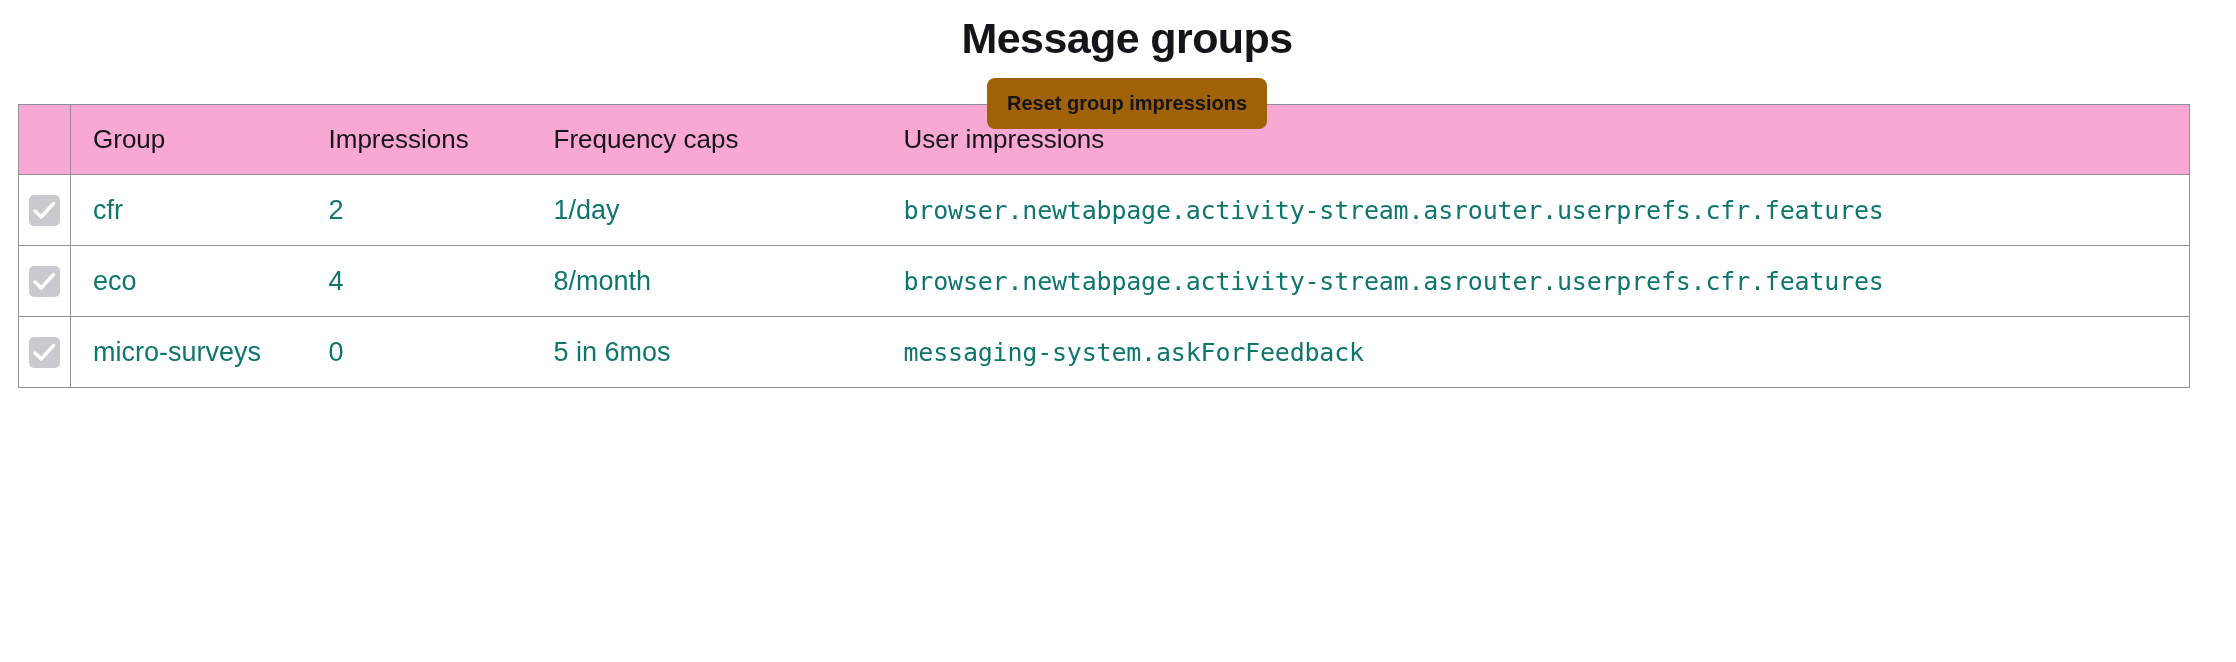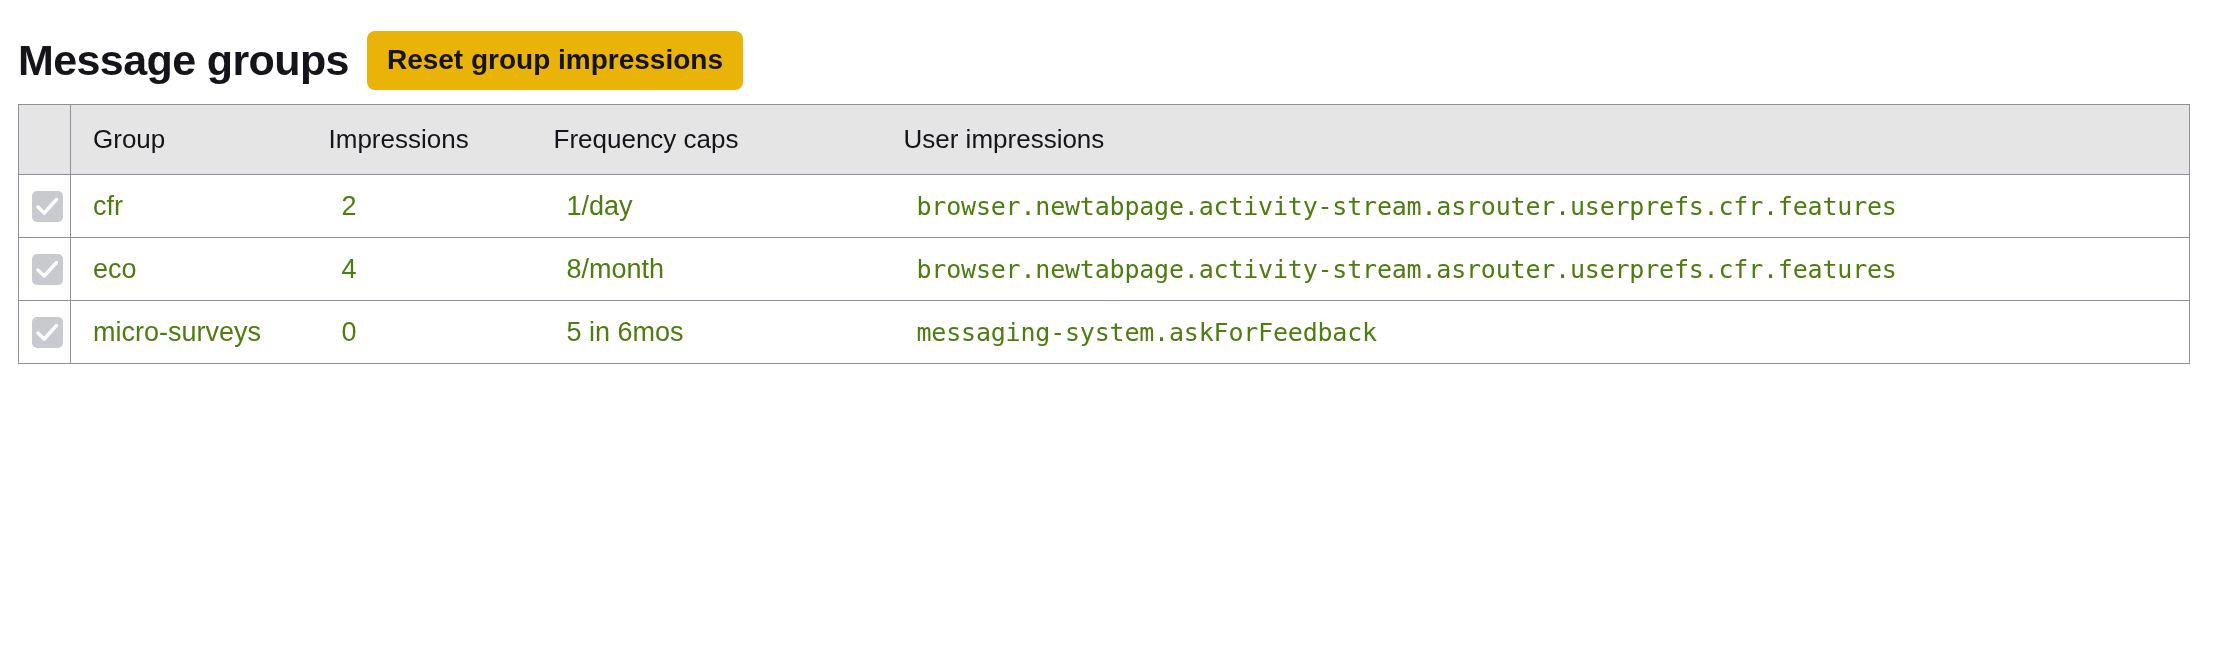--- a/index.html
+++ b/index.html
@@ -16,36 +16,37 @@
     overflow: hidden;
   }
 
   
   #page-header {
     display: flex;
     align-items: center;
     gap: 18px;
     padding: 17px 0 0 18px;
     height: 104px;
+    flex-direction: column;
   }
   #page-title {
     font-size: 43px;
     font-weight: 700;
     letter-spacing: -0.6px;
     line-height: 1;
     color: #15141a;
     white-space: nowrap;
     margin: 0;
   }
   #reset-btn {
     font-family: "Liberation Sans", sans-serif;
-    font-size: 28px;
+    font-size: 20px;
     font-weight: 700;
     color: #15141a;
-    background: #eab308;
+    background: #a16207;
     border: none;
     border-radius: 8px;
     padding: 15px 20px 16px 20px;
     line-height: 1;
     white-space: nowrap;
     cursor: pointer;
   }
 
   
   #groups-table-wrap {
@@ -66,30 +67,30 @@
 
   thead th {
     font-size: 26px;
     font-weight: 400;
     text-align: left;
     color: #15141a;
     padding: 0;
     height: 70px;
     vertical-align: middle;
     border-bottom: 1px solid #8f8f9d;
-    background: #e5e5e5;
+    background: #f9a8d4;
   }
   thead th.col-check { border-right: 1px solid #8f8f9d; }
 
   tbody td {
     font-size: 27px;
     font-weight: 400;
-    color: #4d7c0f;
-    padding: 13px;
-    height: 63px;
+    color: #0f766e;
+    padding: 0;
+    height: 71px;
     vertical-align: middle;
     border-bottom: 1px solid #8f8f9d;
     background: #ffffff;
     white-space: nowrap;
     overflow: hidden;
   }
   tbody tr:last-child td { border-bottom: none; }
   tbody td.cell-check { border-right: 1px solid #8f8f9d; }
 
   .cell-check { text-align: center; }

